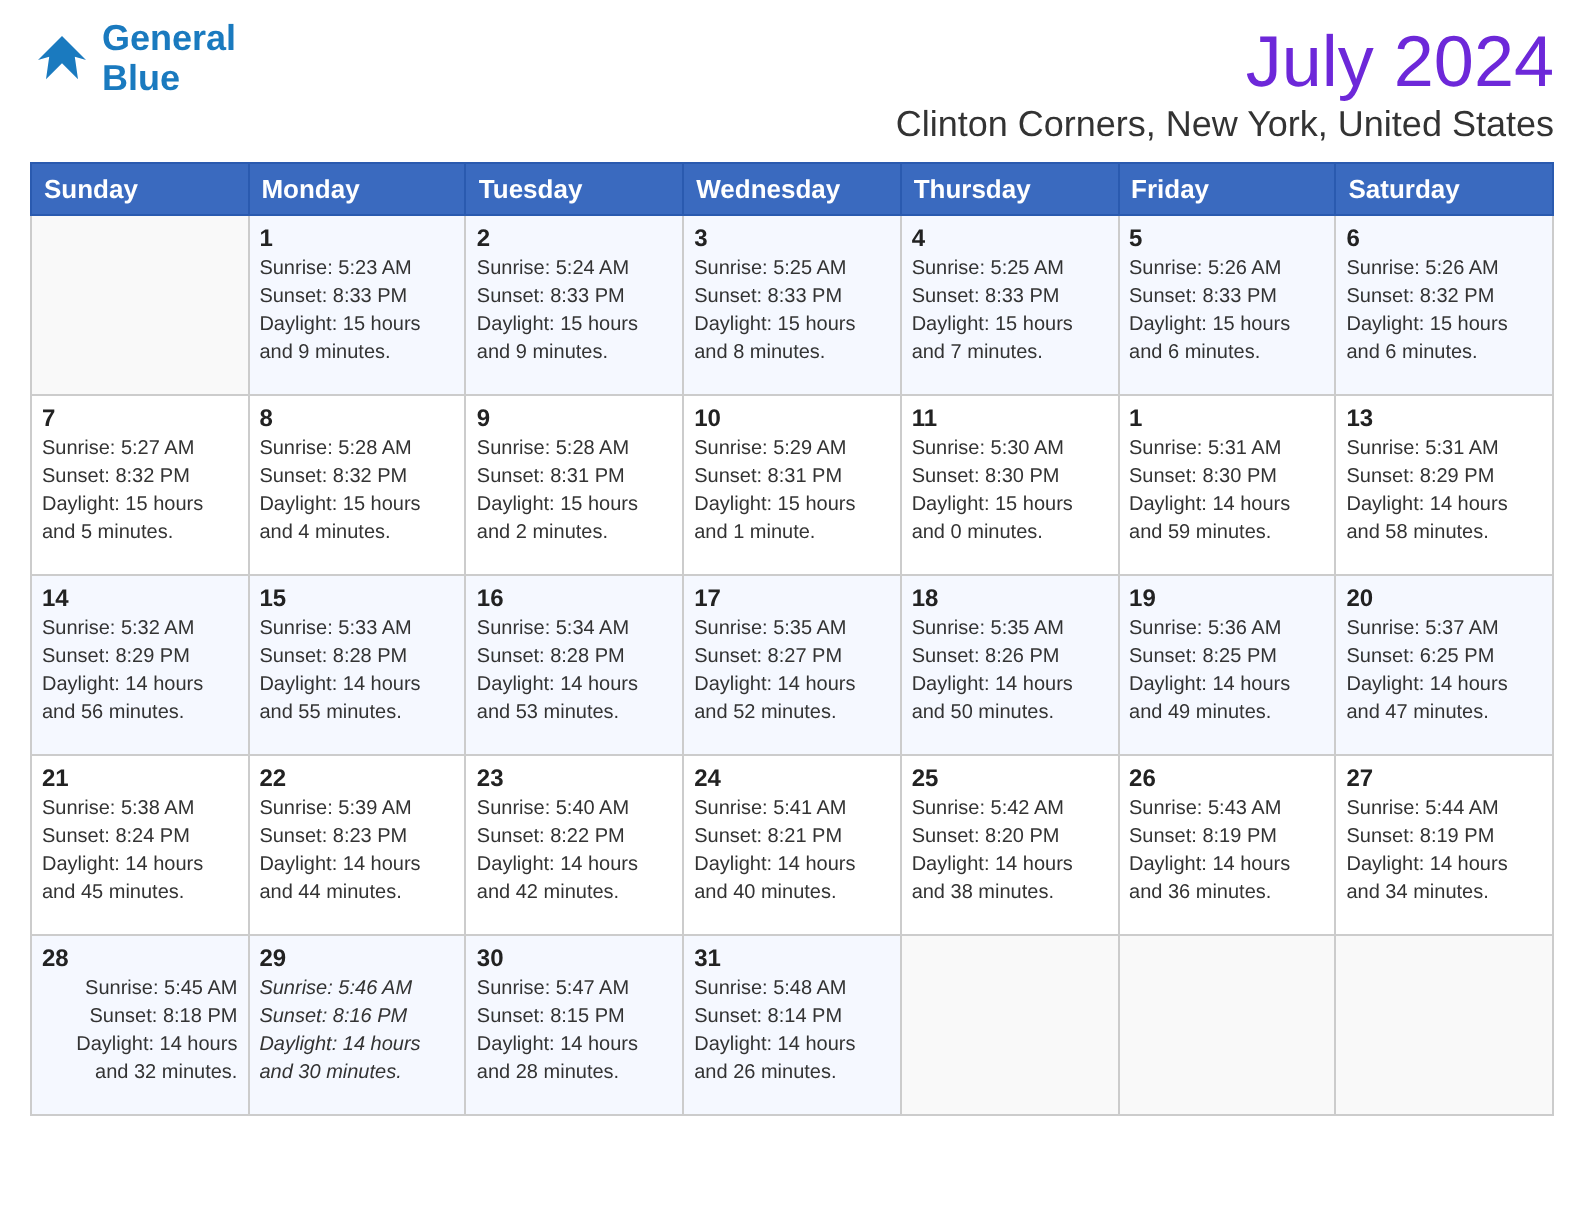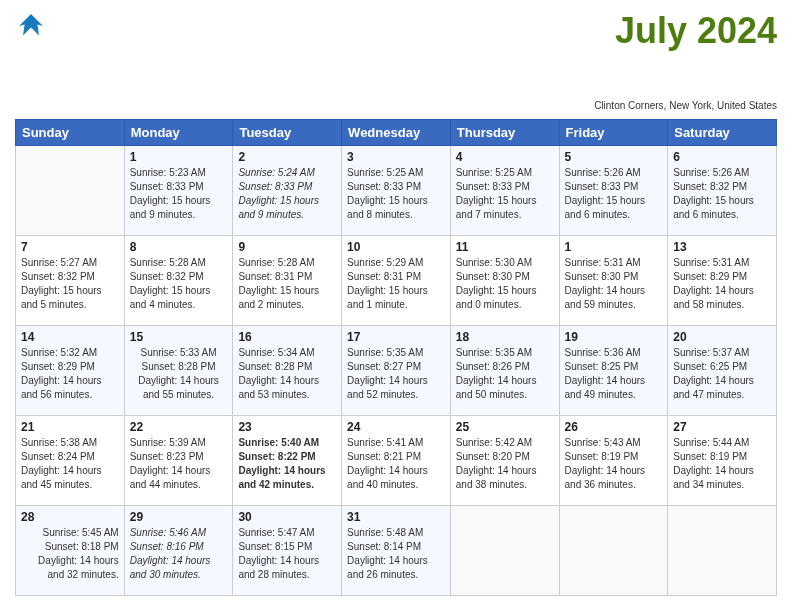--- a/index.html
+++ b/index.html
@@ -32,27 +32,26 @@
     }
     .logo-bird {
       width: 32px;
       height: 32px;
     }
     .title-block {
       text-align: right;
     }
     .month-title {
       font-size: 36px;
-      font-weight: bold;
-      color: #4d7c0f;
+      font-weight: normal;
+      color: #6d28d9;
     }
     .location {
-      font-size: 10px;
+      font-size: 18px;
       color: #333;
-      margin-top: 48px;
     }
     table {
       width: 100%;
       border-collapse: collapse;
       font-size: 11px;
     }
     thead tr th {
       background-color: #3a6abf;
       color: #fff;
       text-align: left;
@@ -94,20 +93,24 @@
     }
   </style>
 </head>
 <body>
 
 <div class="header">
   <div class="logo">
     <svg class="logo-bird" viewBox="0 0 40 40">
       <polygon points="20,5 35,20 28,18 30,32 20,22 10,32 12,18 5,20" fill="#1a7abf"></polygon>
     </svg>
+    <div class="logo-text">
+      <div><span>General</span></div>
+      <div><span style="color:#1a7abf">Blue</span></div>
+    </div>
   </div>
   <div class="title-block">
     <div class="month-title">July 2024</div>
     <div class="location">Clinton Corners, New York, United States</div>
   </div>
 </div>
 
 <table>
   <thead>
     <tr>
@@ -125,21 +128,21 @@
         <td class="empty-cell"></td>
         <td>
           <span class="day-number">1</span>
           <div class="day-info" style="white-space: pre-line;">Sunrise: 5:23 AM
 Sunset: 8:33 PM
 Daylight: 15 hours
 and 9 minutes.</div>
         </td>
         <td>
           <span class="day-number">2</span>
-          <div class="day-info" style="white-space: pre-line; font-style: italic;">Sunrise: 5:24 AM
+          <div class="day-info" style="white-space: pre-line;">Sunrise: 5:24 AM
 Sunset: 8:33 PM
 Daylight: 15 hours
 and 9 minutes.</div>
         </td>
         <td>
           <span class="day-number">3</span>
           <div class="day-info" style="white-space: pre-line;">Sunrise: 5:25 AM
 Sunset: 8:33 PM
 Daylight: 15 hours
 and 8 minutes.</div>
@@ -220,21 +223,21 @@
       <tr>
         <td>
           <span class="day-number">14</span>
           <div class="day-info" style="white-space: pre-line;">Sunrise: 5:32 AM
 Sunset: 8:29 PM
 Daylight: 14 hours
 and 56 minutes.</div>
         </td>
         <td>
           <span class="day-number">15</span>
-          <div class="day-info" style="white-space: pre-line; text-align: center;">Sunrise: 5:33 AM
+          <div class="day-info" style="white-space: pre-line;">Sunrise: 5:33 AM
 Sunset: 8:28 PM
 Daylight: 14 hours
 and 55 minutes.</div>
         </td>
         <td>
           <span class="day-number">16</span>
           <div class="day-info" style="white-space: pre-line;">Sunrise: 5:34 AM
 Sunset: 8:28 PM
 Daylight: 14 hours
 and 53 minutes.</div>
@@ -278,21 +281,21 @@
         </td>
         <td>
           <span class="day-number">22</span>
           <div class="day-info" style="white-space: pre-line;">Sunrise: 5:39 AM
 Sunset: 8:23 PM
 Daylight: 14 hours
 and 44 minutes.</div>
         </td>
         <td>
           <span class="day-number">23</span>
-          <div class="day-info" style="white-space: pre-line; font-weight: bold;">Sunrise: 5:40 AM
+          <div class="day-info" style="white-space: pre-line;">Sunrise: 5:40 AM
 Sunset: 8:22 PM
 Daylight: 14 hours
 and 42 minutes.</div>
         </td>
         <td>
           <span class="day-number">24</span>
           <div class="day-info" style="white-space: pre-line;">Sunrise: 5:41 AM
 Sunset: 8:21 PM
 Daylight: 14 hours
 and 40 minutes.</div>

